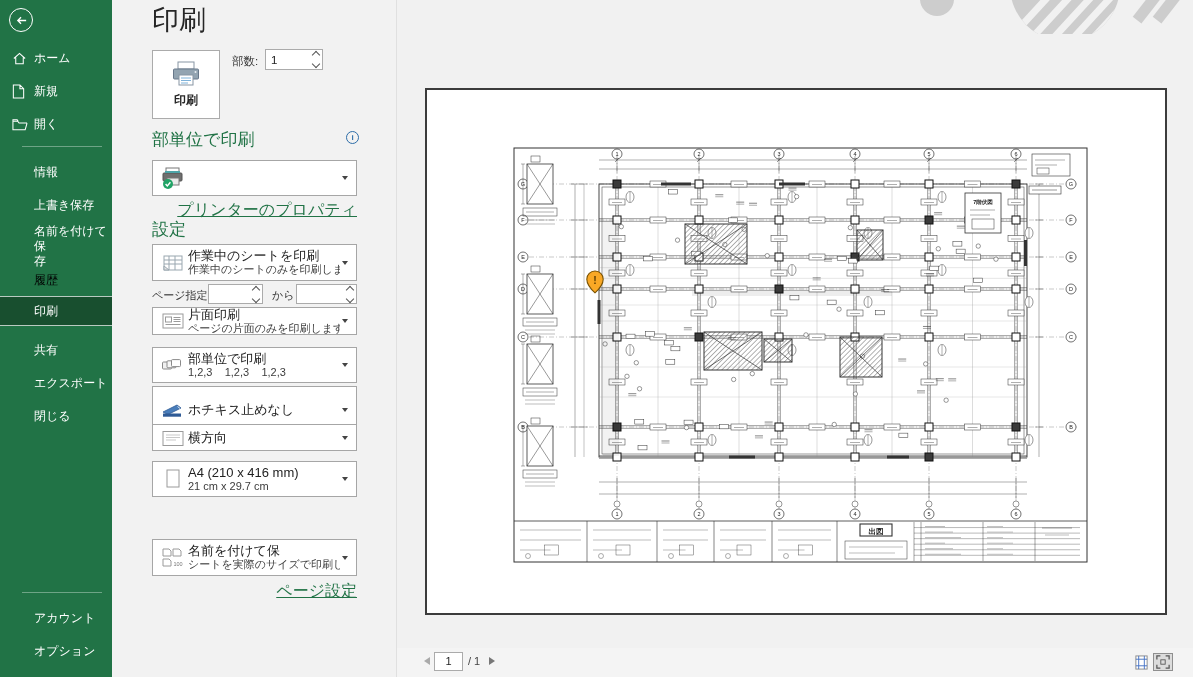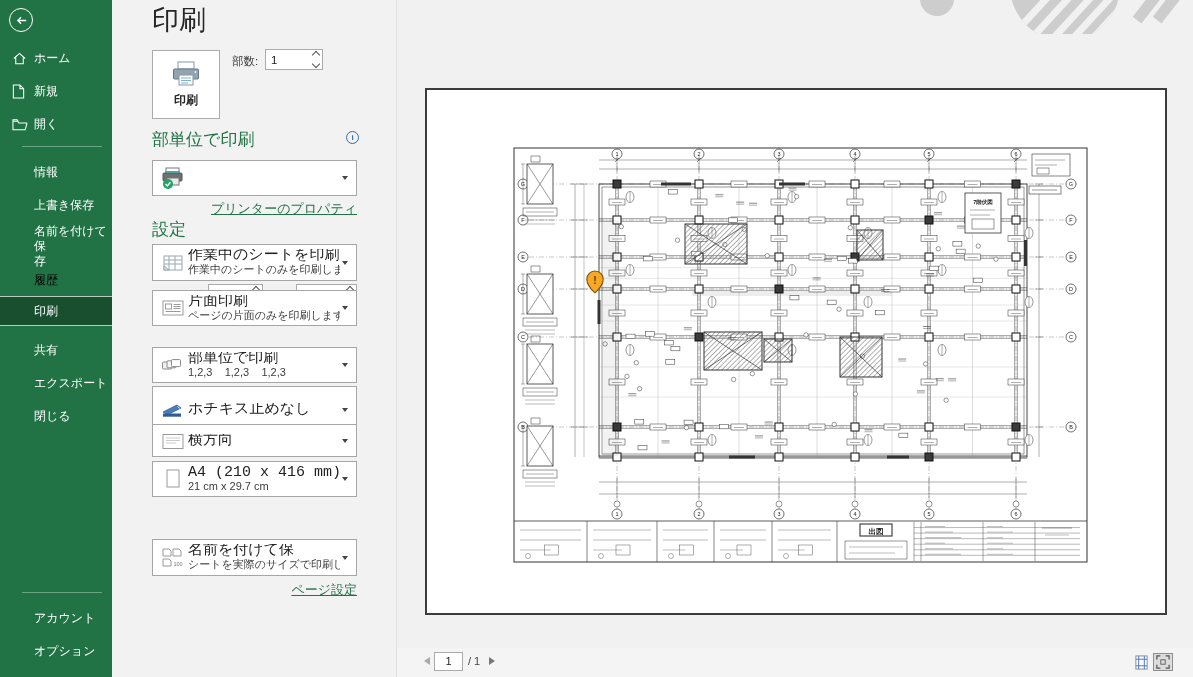--- a/index.html
+++ b/index.html
@@ -31,25 +31,25 @@
   .chev{width:5px;height:5px;border-left:1px solid #555;border-top:1px solid #555;}
   .chev.up{transform:rotate(45deg);}
   .chev.dn{transform:rotate(225deg);}
   .sec-head{position:absolute;left:40px;font-size:17px;color:#217346;}
   .info-i{position:absolute;left:234px;top:131px;width:11px;height:11px;border:1px solid #2d6da8;border-radius:50%;
           color:#2d6da8;font-size:8px;font-weight:bold;display:flex;align-items:center;justify-content:center;cursor:pointer;}
   .dd{position:absolute;left:40px;width:205px;background:#fff;border:1px solid #a6a6a6;box-sizing:border-box;
       display:flex;align-items:center;padding:0 16px 0 7px;cursor:pointer;}
   .dd .dico{width:28px;flex:0 0 28px;display:flex;align-items:center;}
   .dd .dtxt{display:flex;flex-direction:column;overflow:hidden;}
-  .dd-main{font-size:15px;color:#222;line-height:14px;white-space:nowrap;font-family:Liberation Mono, monospace;}
+  .dd-main{font-size:13px;color:#222;line-height:14px;white-space:nowrap;}
   .dd-sub{font-size:11px;color:#3c3c3c;line-height:13px;white-space:pre;}
   .caret{position:absolute;right:8px;top:50%;margin-top:-2px;width:0;height:0;
          border-left:3.5px solid transparent;border-right:3.5px solid transparent;border-top:4px solid #444;}
-  .glink{position:absolute;font-size:13px;color:#217346;text-decoration:underline;cursor:pointer;text-align:right;}
+  .glink{position:absolute;font-size:16px;color:#217346;text-decoration:underline;cursor:pointer;text-align:right;}
   .range-label{position:absolute;left:40px;top:288px;font-size:11px;color:#333;}
   .kara{position:absolute;left:160px;top:288px;font-size:11px;color:#333;}
 
   
   .preview{position:absolute;left:397px;top:0;width:796px;height:677px;background:#f1f1f1;}
   .paper{position:absolute;left:28px;top:88px;width:738px;height:523px;background:#fff;border:2px solid #3c3c3c;box-sizing:content-box;}
   .watermark{position:absolute;left:503px;top:0;}
   .pagerbar{position:absolute;left:0;top:648px;width:796px;height:29px;background:#f4f4f4;}
   .tri{width:0;height:0;display:inline-block;}
   .tri-l{border-top:4.5px solid transparent;border-bottom:4.5px solid transparent;border-right:6px solid #aaa;}
@@ -206,21 +206,21 @@
     </div>
     <span class="kara">から</span>
     <div class="spinbox" style="left:184px;top:284px;width:61px;height:20px">
       <span class="val"></span>
       <span class="spinarrows">
           <i class="chev up"></i>
           <i class="chev dn"></i>
         </span>
     </div>
 
-    <div class="dd" style="top:290px;height:36px">
+    <div class="dd" style="top:307px;height:28px">
       <span class="dico">
         <svg width="26" height="26" viewBox="0 0 26 26">
           <rect x="3" y="6" width="20" height="14" fill="#fff" stroke="#9a9a9a"></rect>
           <rect x="5.5" y="9" width="6" height="5" fill="none" stroke="#9a9a9a"></rect>
           <path d="M13.5 9.5 h7 M13.5 11.5 h7 M13.5 13.5 h7 M5.5 16.5 h15" stroke="#9a9a9a" fill="none"></path>
         </svg>
       </span>
       <div class="dtxt">
         <span class="dd-main">片面印刷</span>
         <span class="dd-sub">ページの片面のみを印刷します</span>
@@ -250,21 +250,21 @@
           <rect x="3" y="16.5" width="18" height="3.2" fill="#2f5b96"></rect>
           <path d="M17.5 9.5 l2.5 2" stroke="#fff" stroke-width="0.8"></path>
         </svg>
       </span>
       <div class="dtxt">
         <span class="dd-main">ホチキス止めなし</span>
       </div>
       <span class="caret"></span>
     </div>
 
-    <div class="dd" style="top:424px;height:33px">
+    <div class="dd" style="top:424px;height:27px">
       <span class="dico">
         <svg width="26" height="26" viewBox="0 0 26 26">
           <rect x="3" y="6.5" width="20" height="14" fill="#fff" stroke="#9a9a9a"></rect>
           <path d="M6 10 h14 M6 12.5 h14 M6 15 h10" stroke="#c9c9c9" fill="none"></path>
         </svg>
       </span>
       <div class="dtxt">
         <span class="dd-main">横方向</span>
       </div>
       <span class="caret"></span>

